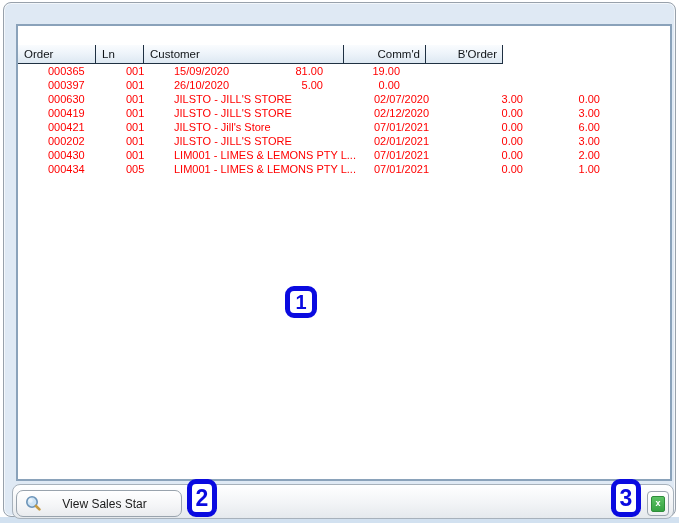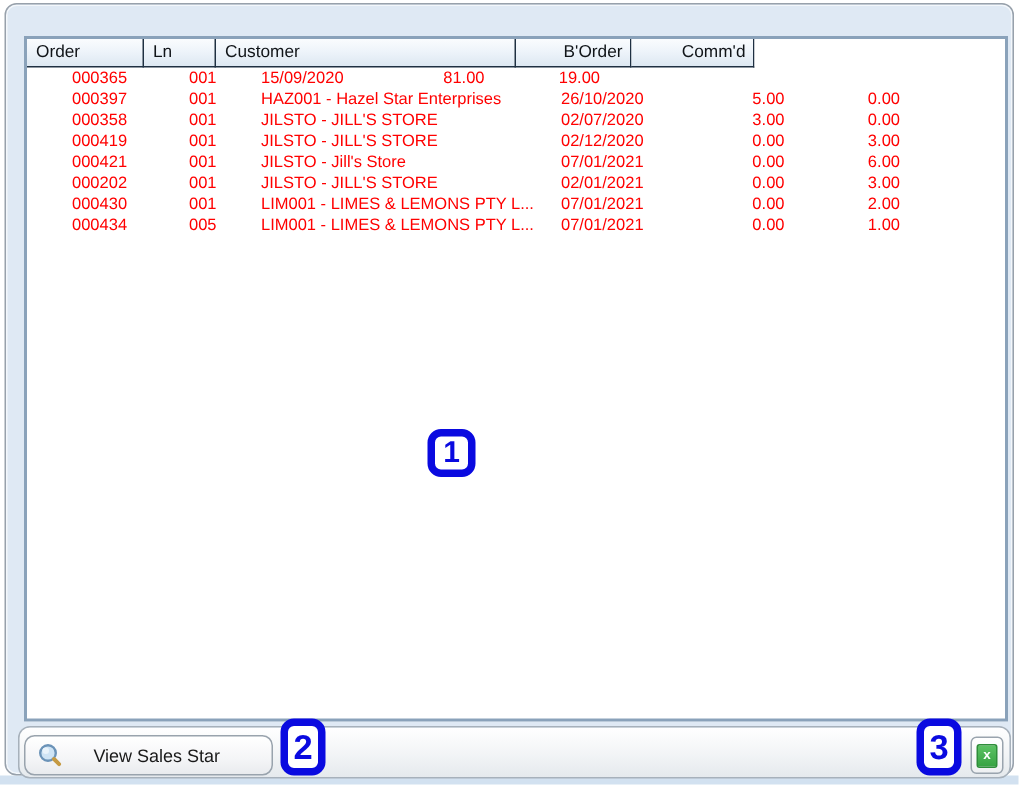--- a/index.html
+++ b/index.html
@@ -26,21 +26,21 @@
 
   
   .table-panel{
     position:absolute;left:12px;top:21px;width:656px;height:457px;
     background:#ffffff;
     border:2px solid #8aa2ba;
     display:flex;flex-direction:column;
   }
   .thead{
     display:flex;height:19px;flex:0 0 19px;
-    font-size:11.5px;color:#101418;
+    font-size:11.5px;color:#101418;margin-top:19px;
   }
   .hcell{
     background:linear-gradient(to bottom,#fafcfe 0%,#eef4fa 45%,#dde8f2 100%);
     border-right:1px solid #1f3042;
     border-bottom:1px solid #1f3042;
     line-height:18px;
     white-space:nowrap;overflow:hidden;
   }
   .hfiller{flex:1;background:#ffffff;}
   .tbody{flex:1;overflow:hidden;margin-left:24px;}
@@ -114,42 +114,41 @@
 
 <div class="page-bottom-strip"></div>
 
 <div class="window">
 
   <div class="table-panel">
     <div class="thead">
         <div class="hcell c0 al">Order</div>
         <div class="hcell c1 al">Ln</div>
         <div class="hcell c2 al">Customer</div>
+        <div class="hcell c4">Comm'd</div>
         <div class="hcell c5">B'Order</div>
-        <div class="hcell c4">Comm'd</div>
         <div class="hfiller"></div>
       </div>
     <div class="tbody">
         <div class="trow">
           <div class="tcell c0 al">000365</div>
           <div class="tcell c1 al">001</div>
           <div class="tcell c3 al">15/09/2020</div>
           <div class="tcell c4">81.00</div>
           <div class="tcell c5">19.00</div>
         </div>
         <div class="trow">
           <div class="tcell c0 al">000397</div>
           <div class="tcell c1 al">001</div>
-          <div class="tcell c2 al">HAZ001 - Hazel Star Enterprises</div>
           <div class="tcell c3 al">26/10/2020</div>
           <div class="tcell c4">5.00</div>
           <div class="tcell c5">0.00</div>
         </div>
         <div class="trow">
-          <div class="tcell c0 al">000358</div>
+          <div class="tcell c0 al">000630</div>
           <div class="tcell c1 al">001</div>
           <div class="tcell c2 al">JILSTO - JILL'S STORE</div>
           <div class="tcell c3 al">02/07/2020</div>
           <div class="tcell c4">3.00</div>
           <div class="tcell c5">0.00</div>
         </div>
         <div class="trow">
           <div class="tcell c0 al">000419</div>
           <div class="tcell c1 al">001</div>
           <div class="tcell c2 al">JILSTO - JILL'S STORE</div>

